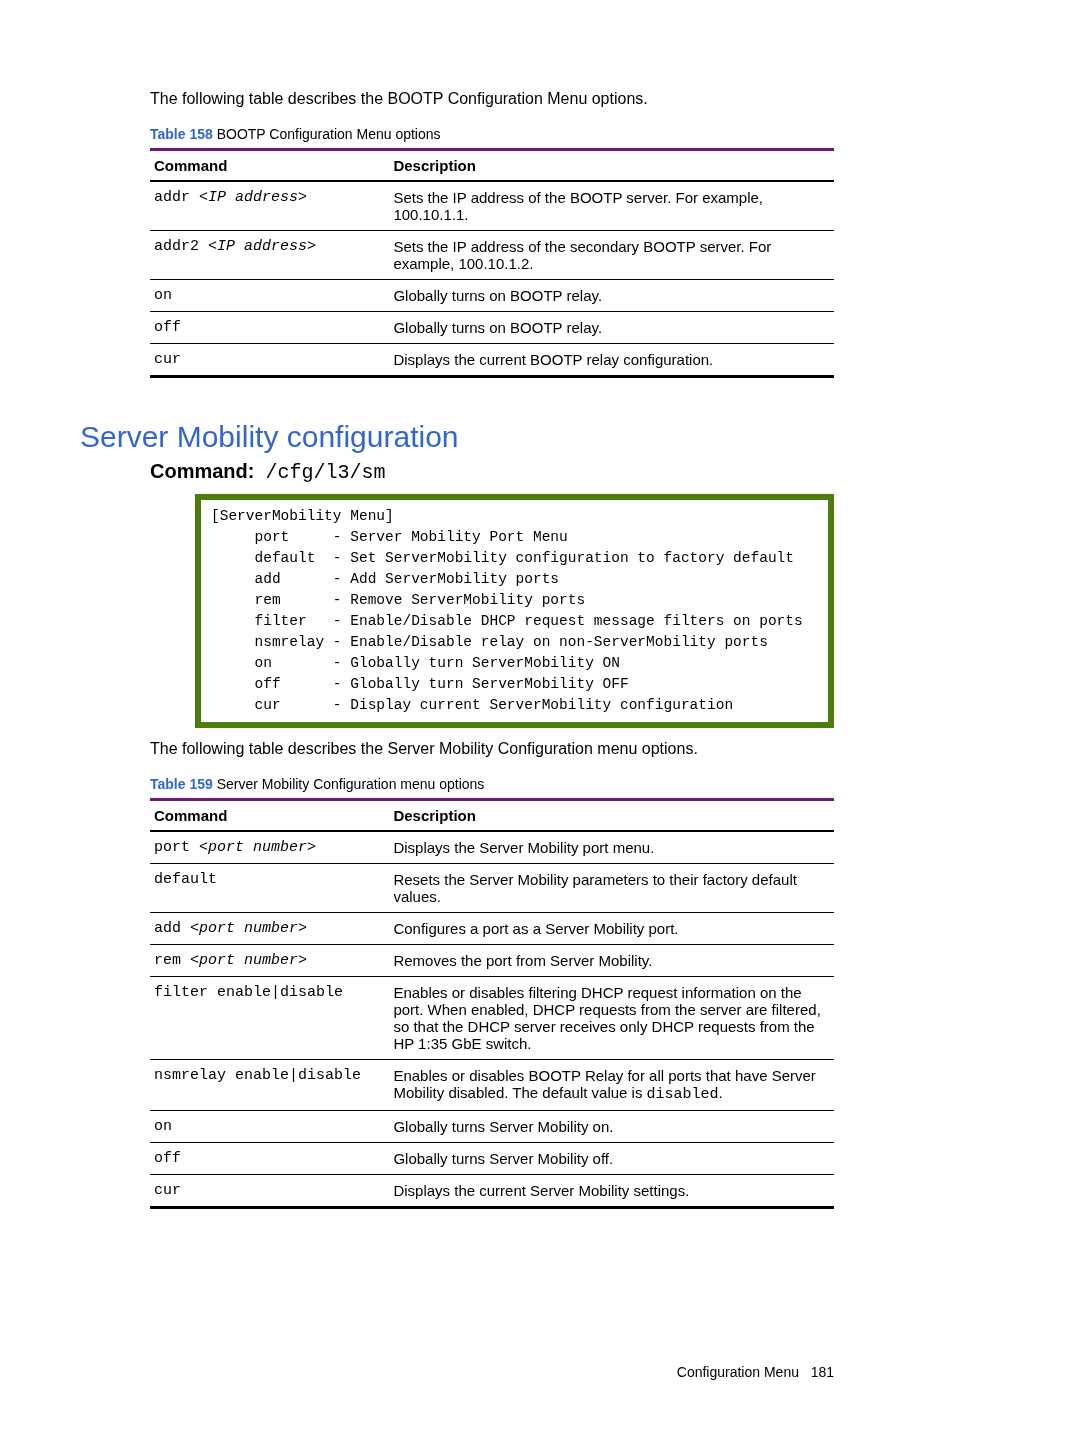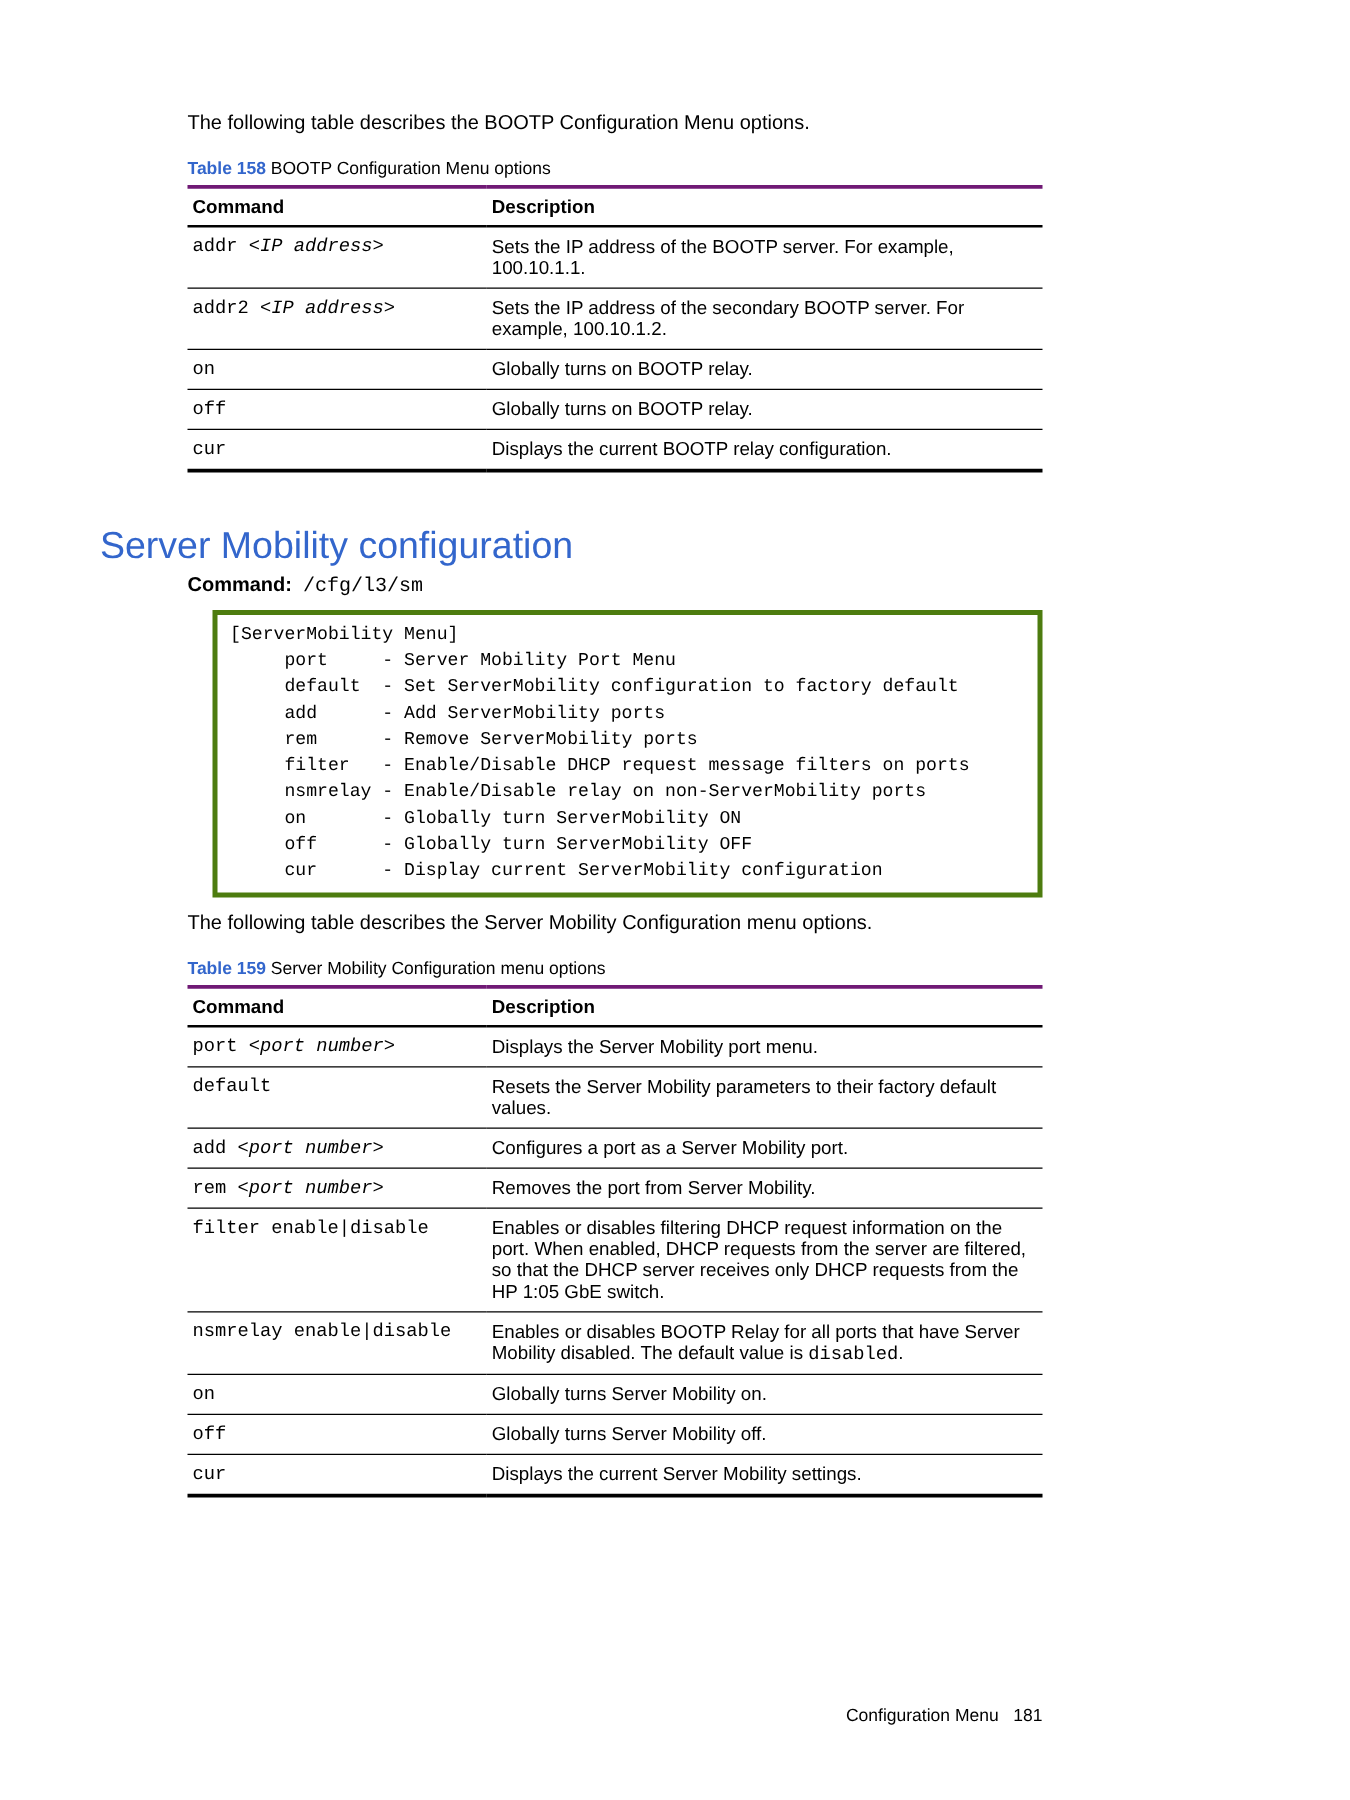--- a/index.html
+++ b/index.html
@@ -63,33 +63,33 @@
   table.opt td.desc .mono-inline {
     font-family: "Courier New", Courier, monospace;
   }
   h1.section {
     font-size: 30px;
     font-weight: normal;
     color: #3366cc;
     margin: 42px 0 6px -70px;
   }
   .cmd-line {
-    font-size: 16px;
+    font-size: 20px;
     margin: 6px 0 10px 0;
   }
   .cmd-line .lbl {
     font-weight: bold;
   }
   pre.menu-box {
     font-family: "Courier New", Courier, monospace;
     font-size: 14.5px;
     line-height: 1.45;
-    border: 4px solid #4d7c0f;
+    border: 6px solid #4d7c0f;
     padding: 6px 10px;
-    margin: 0 0 12px 20px;
+    margin: 0 0 12px 45px;
     white-space: pre;
     overflow: hidden;
   }
   .footer {
     position: absolute;
     bottom: 60px;
     right: 150px;
     font-size: 14px;
   }
   .t158 td.cmd { width: 30%; }
@@ -180,21 +180,21 @@
       <tr>
         <td class="cmd"><span>add </span><span class="arg">&lt;port number&gt;</span></td>
         <td class="desc">Configures a port as a Server Mobility port.</td>
       </tr>
       <tr>
         <td class="cmd"><span>rem </span><span class="arg">&lt;port number&gt;</span></td>
         <td class="desc">Removes the port from Server Mobility.</td>
       </tr>
       <tr>
         <td class="cmd">filter enable|disable</td>
-        <td class="desc">Enables or disables filtering DHCP request information on the port. When enabled, DHCP requests from the server are filtered, so that the DHCP server receives only DHCP requests from the HP 1:05 GbE switch.</td>
+        <td class="desc">Enables or disables filtering DHCP request information on the port. When enabled, DHCP requests from the server are filtered, so that the DHCP server receives only DHCP requests from the HP 1:35 GbE switch.</td>
       </tr>
       <tr>
         <td class="cmd">nsmrelay enable|disable</td>
         <td class="desc"><span>Enables or disables BOOTP Relay for all ports that have Server Mobility disabled. The default value is </span><span class="mono-inline">disabled</span><span>.</span></td>
       </tr>
       <tr>
         <td class="cmd">on</td>
         <td class="desc">Globally turns Server Mobility on.</td>
       </tr>
       <tr>

